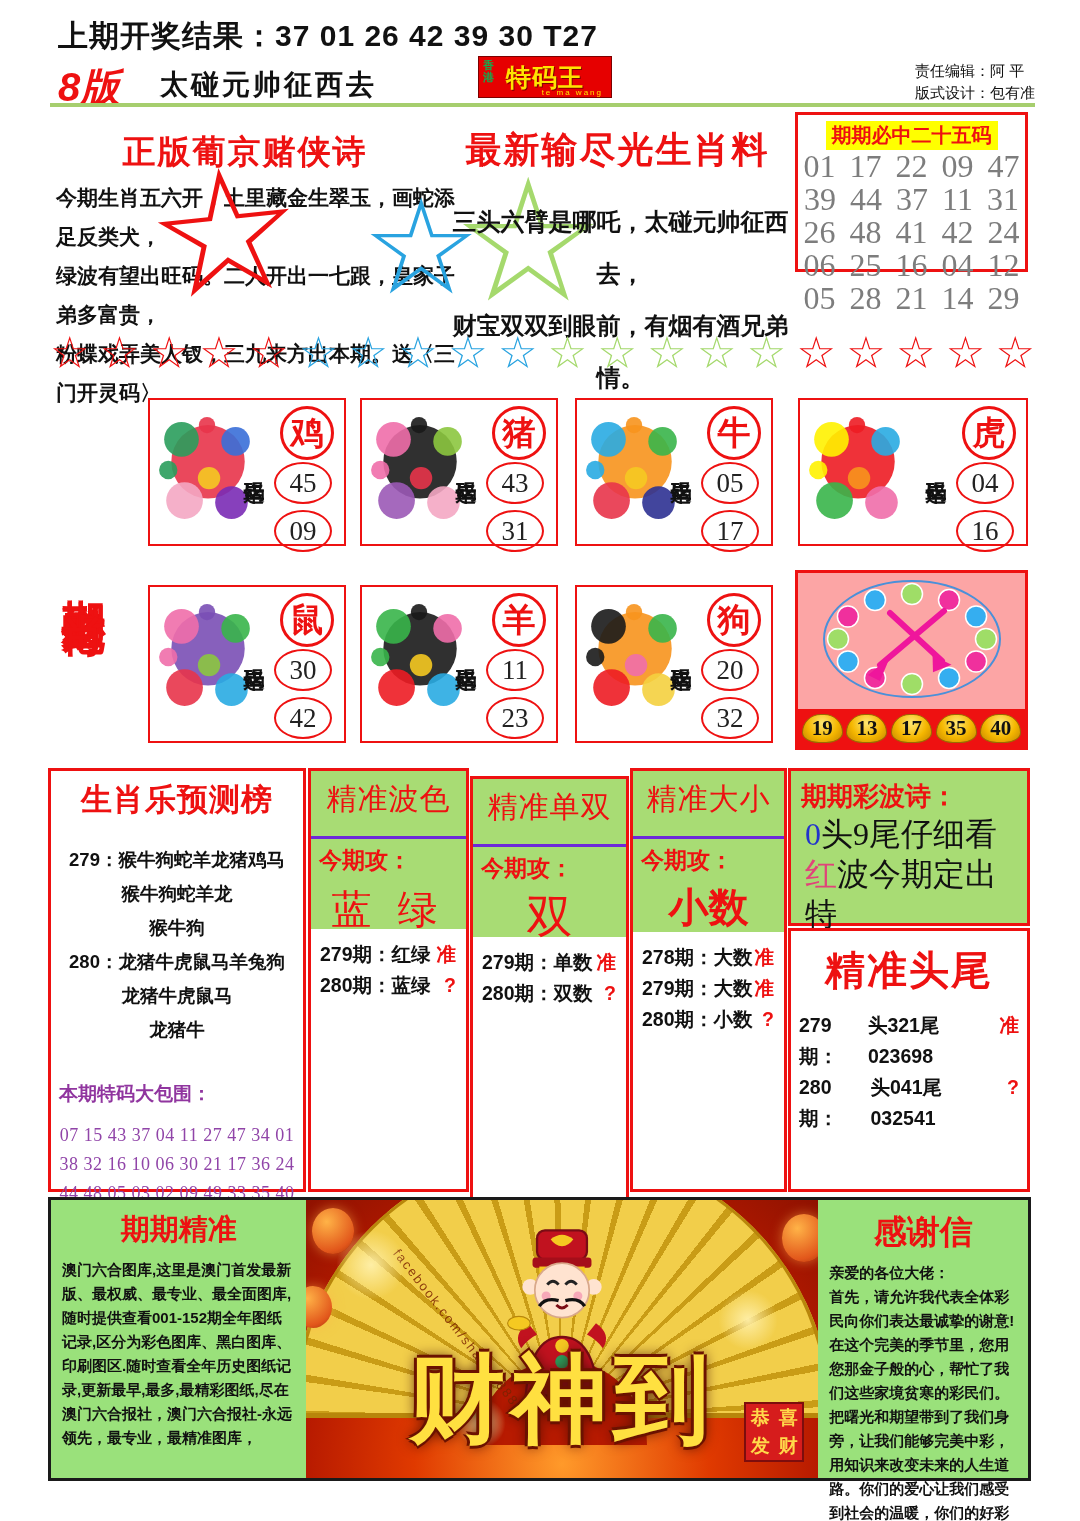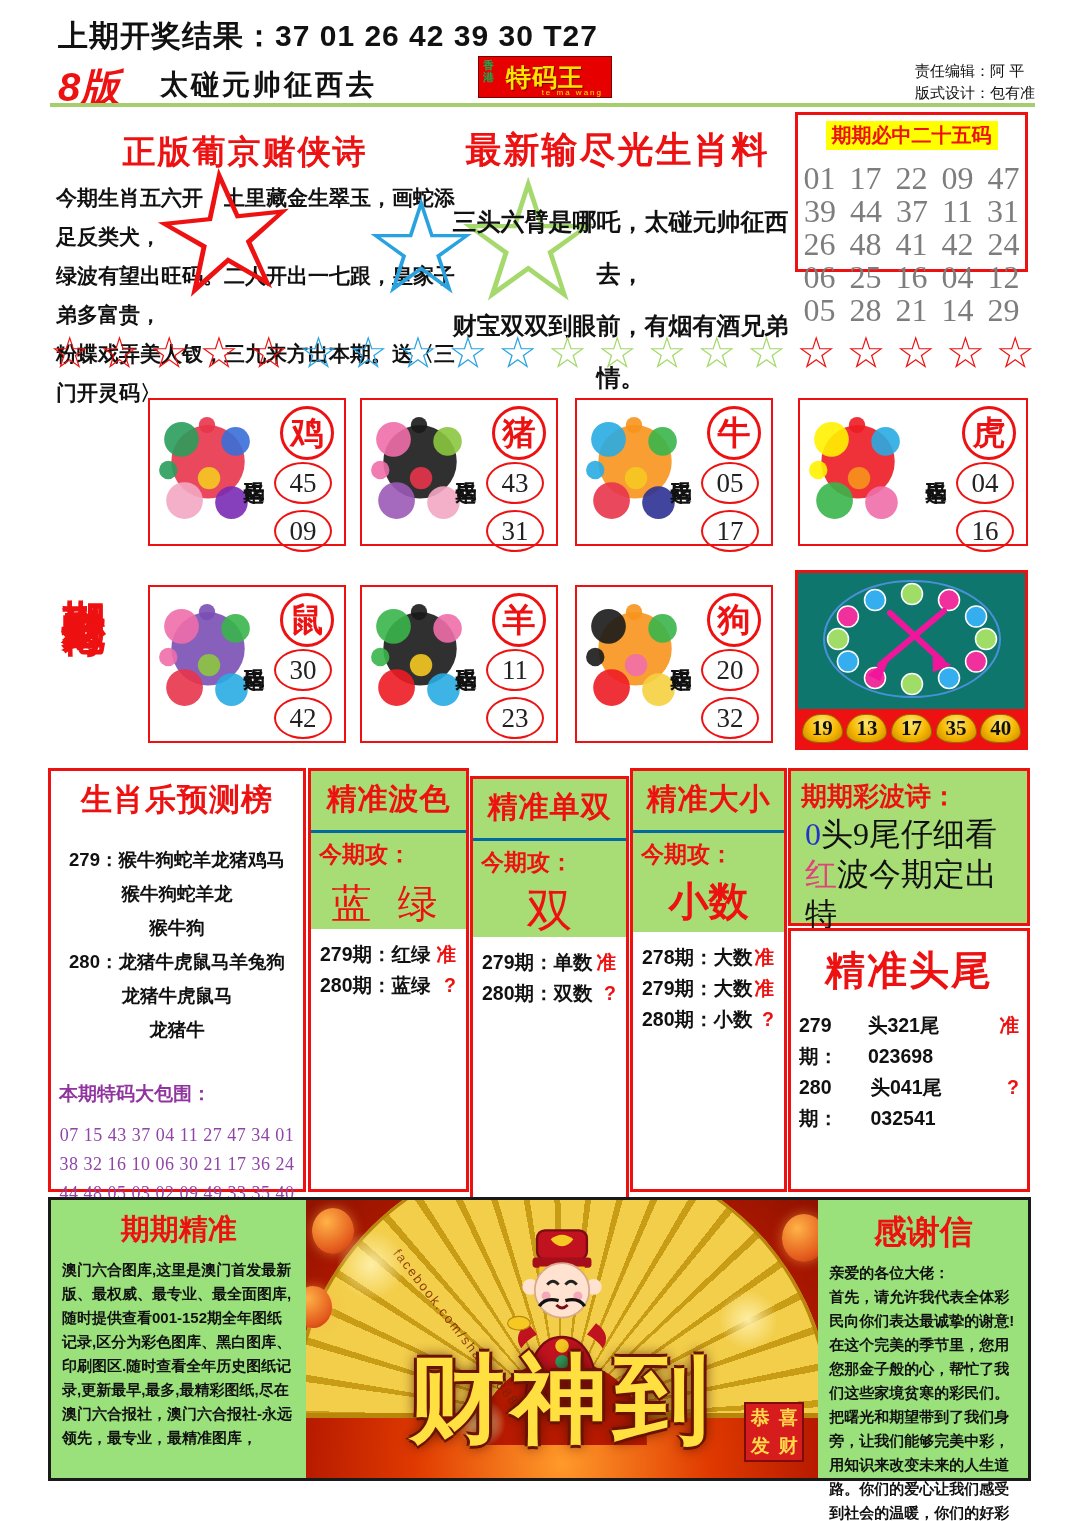--- a/index.html
+++ b/index.html
@@ -29,59 +29,59 @@
   .poem-left-lines { left:56px; top:178px; width:412px; font-size:21px; line-height:39px; font-weight:600; }
   .star-glyph { line-height:1; pointer-events:none; }
   .star-red-big { left:148px; top:146px; font-size:172px; color:#ee1111; transform:rotate(-6deg); }
   .star-blue { left:362px; top:182px; font-size:132px; color:#29a3e0; }
   .star-green-big { left:452px; top:156px; font-size:170px; color:#a5d96d; }
   .poem-mid-title { left:445px; top:126px; width:345px; text-align:center; color:#ee1111; font-size:36px; font-weight:bold; letter-spacing:2px; }
   .poem-mid-lines { left:448px; top:196px; width:345px; text-align:center; font-size:24px; font-weight:600; line-height:52px; }
 
   .code25 { left:795px; top:112px; width:233px; height:160px; border:3px solid #ee1111; background:#fff; text-align:center; }
   .code25-title { display:inline-block; margin-top:6px; padding:1px 6px; background:#ffff00; color:#ee1111; font-size:20px; font-weight:bold; }
-  .code25-rows { margin-top:12px; color:#7d7d7d; font-size:32px; line-height:33px; word-spacing:6px; }
+  .code25-rows { margin-top:0; color:#7d7d7d; font-size:32px; line-height:33px; word-spacing:6px; }
 
   
   .star-row { left:50px; top:328px; width:985px; display:flex; justify-content:space-between; }
   .star-row .star { font-size:44px; line-height:50px; }
 
   
   .v-banner { left:46px; top:386px; width:68px; height:372px; color:#ee1111; font-size:44px; font-weight:bold;
               writing-mode:vertical-rl; text-orientation:upright; letter-spacing:2px; text-align:center; }
   .zcard { position:absolute; border:2px solid #ee1111; background:#fff; }
   .z-art { position:absolute; left:6px; top:8px; width:102px; height:128px; }
   .z-art svg { width:100%; height:100%; }
   .z-badge { position:absolute; right:10px; top:6px; width:54px; height:54px; border:3px solid #ee1111; border-radius:50%;
              display:flex; align-items:center; justify-content:center; color:#ee1111; font-size:33px; font-weight:bold; }
   .z-lucky { position:absolute; right:78px; top:66px; font-size:21px; font-weight:bold;
              writing-mode:vertical-rl; text-orientation:upright; line-height:24px; }
   .z-num { position:absolute; right:12px; width:58px; height:42px; border:2px solid #ee1111; border-radius:50%;
            display:flex; align-items:center; justify-content:center; font-size:27px; color:#222; }
   .z-num.n1 { top:62px; }
   .z-num.n2 { top:110px; }
 
-  .clockbox { left:795px; top:570px; width:233px; height:180px; border:3px solid #ee1111; background:#0f766e; overflow:hidden; }
+  .clockbox { left:795px; top:570px; width:233px; height:180px; border:3px solid #ee1111; background:#fca5a5; overflow:hidden; }
   .clockbox svg.clock { position:absolute; left:0; top:0; width:227px; height:136px; }
   .ingot-strip { position:absolute; left:0; bottom:0; width:227px; height:38px; background:#ee1111;
                  display:flex; justify-content:space-around; align-items:center; padding:0 2px; }
   .ingot { position:relative; width:41px; height:29px; border-radius:50% 50% 45% 45% / 70% 70% 40% 40%;
            background:radial-gradient(circle at 50% 30%, #ffe873, #f5b700 55%, #c98a00 95%); border:1px solid #9a6a00;
            display:flex; align-items:center; justify-content:center; }
   .ingot span { font-family:"Liberation Serif","DejaVu Serif",serif; font-size:21px; font-weight:bold; color:#111; }
 
   
   .pbox { position:absolute; border:3px solid #ee1111; background:#fff; }
   .board-title { margin-top:8px; text-align:center; color:#ee1111; font-size:31px; font-weight:bold; letter-spacing:1px; }
   .board-lines { margin-top:22px; text-align:center; font-size:18.5px; font-weight:bold; line-height:34px; }
   .surround-title { margin-top:34px; padding-left:8px; color:#90359f; font-size:19px; font-weight:bold; }
   .surround-rows { margin-top:14px; text-align:center; color:#9044a8; font-size:18px; line-height:29px; letter-spacing:0.5px; }
 
   .pcol-head { background:#a8dc74; }
-  .pcol-title { border-bottom:3px solid #0369a1; text-align:center; color:#ee1111; font-size:30px; font-weight:bold; padding:8px 0 10px; letter-spacing:1px; }
+  .pcol-title { border-bottom:3px solid #6d28d9; text-align:center; color:#ee1111; font-size:30px; font-weight:normal; padding:8px 0 16px; letter-spacing:1px; }
   .pcol-attack { padding:6px 0 0 8px; color:#ee1111; font-size:23px; font-weight:bold; }
   .atk-val { text-align:center; color:#ee1111; }
   .atk-v0 { font-family:"Liberation Serif","DejaVu Serif",serif; font-size:40px; letter-spacing:8px; padding-top:6px; }
   .atk-v1 { font-family:"Liberation Serif","DejaVu Serif",serif; font-size:46px; padding-top:2px; }
   .atk-v2 { font-size:40px; font-weight:bold; padding-top:4px; }
   .pcol-rows { padding-top:10px; }
   .prow { display:flex; padding:0 10px 0 9px; font-size:19.5px; font-weight:bold; line-height:31px; }
   .prow .mark { margin-left:auto; color:#ee1111; }
 
   .wavebox { left:788px; top:768px; width:242px; height:158px; border:3px solid #ee1111; background:#a8dc74; }

